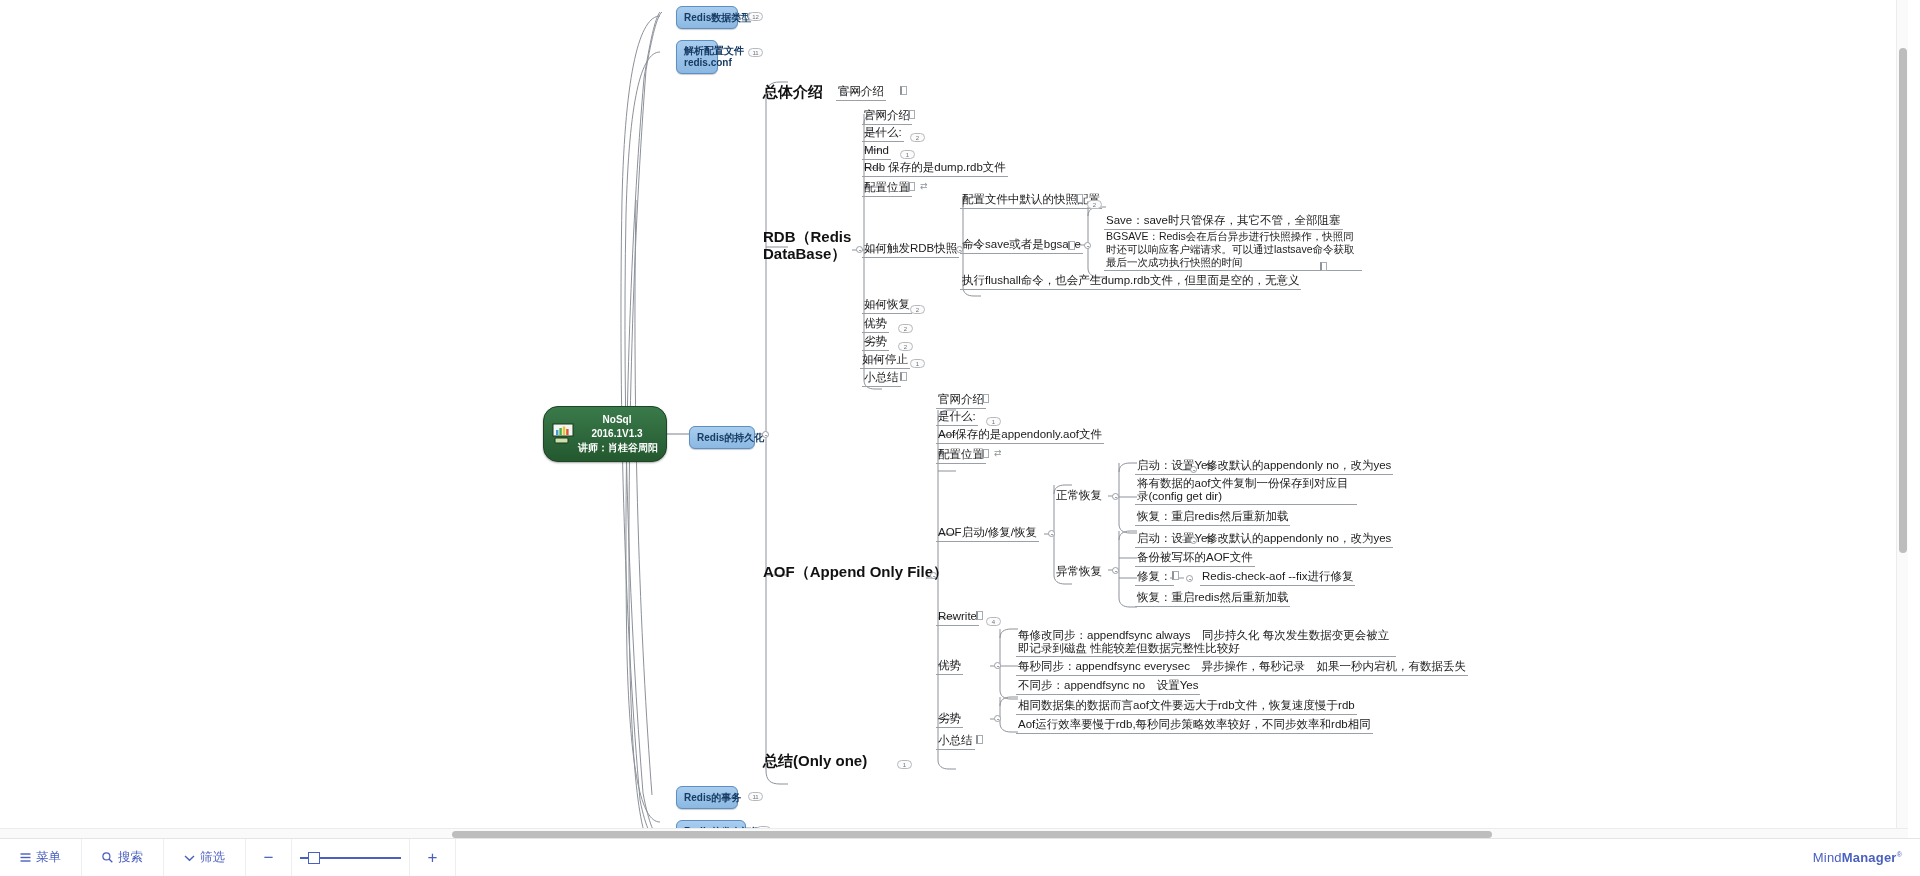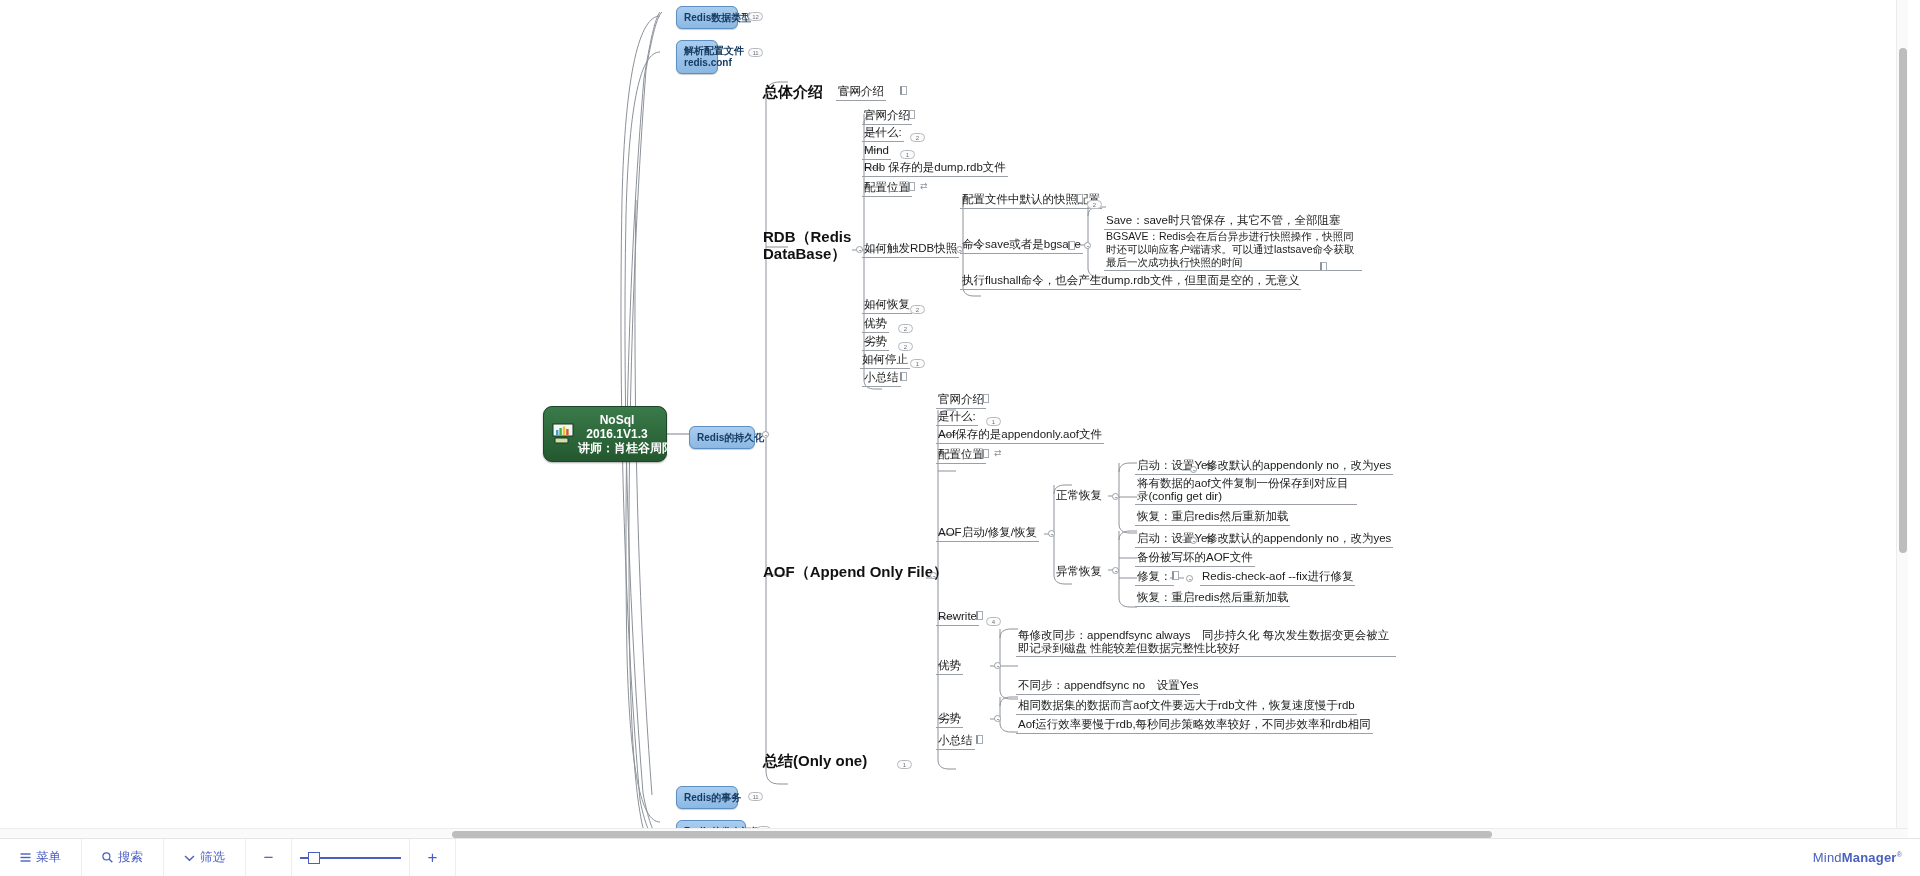--- a/index.html
+++ b/index.html
@@ -21,24 +21,24 @@
   #svg-links { position:absolute; left:0; top:0; width:1908px; height:838px; pointer-events:none; }
 
   
   .node { position: absolute; white-space: nowrap; }
 
   
   .central {
     background: #2e6b3e;
     background-image: linear-gradient(#3a7a4a, #24582f);
     border: 1px solid #1d4526;
-    border-radius: 9px;
+    border-radius: 15px;
     color: #ffffff;
     font-weight: bold;
-    font-size: 12px;
+    font-size: 10px;
     line-height: 14px;
     text-align: center;
     padding: 6px 10px 6px 34px;
     box-shadow: 0 1px 2px rgba(0,0,0,.35);
   }
   .central .icon-chart {
     position: absolute; left: 8px; top: 50%; transform: translateY(-50%);
     width: 22px; height: 22px;
   }
 
@@ -424,20 +424,21 @@
     <div class="node line-topic" style="left:1135px; top:550px;">备份被写坏的AOF文件</div>
 
     <div class="node line-topic" style="left:1135px; top:569px;">修复：</div>
     <div class="note-ico" style="left:1172px; top:571px;"></div>
     <div class="hub" style="left:1186px; top:575px;"></div>
     <div class="node line-topic" style="left:1200px; top:569px;">Redis-check-aof --fix进行修复</div>
 
     <div class="node line-topic" style="left:1135px; top:590px;">恢复：重启redis然后重新加载</div>
 
     <div class="node line-topic multi" style="left:1016px; top:629px; width:380px; line-height:13px;">每修改同步：appendfsync always　同步持久化 每次发生数据变更会被立即记录到磁盘 性能较差但数据完整性比较好</div>
+    <div class="node line-topic" style="left:1016px; top:659px;">每秒同步：appendfsync everysec　异步操作，每秒记录　如果一秒内宕机，有数据丢失</div>
     <div class="node line-topic" style="left:1016px; top:678px;">不同步：appendfsync no　设置Yes</div>
 
     <div class="node line-topic" style="left:1016px; top:698px;">相同数据集的数据而言aof文件要远大于rdb文件，恢复速度慢于rdb</div>
     <div class="node line-topic" style="left:1016px; top:717px;">Aof运行效率要慢于rdb,每秒同步策略效率较好，不同步效率和rdb相同</div>
 
     <div class="node main-branch" style="left:763px; top:751px;">总结(Only one)</div>
     <div class="badge" style="left:897px; top:760px;">1</div>
 
     <div class="vscroll">
       <div class="thumb"></div>

